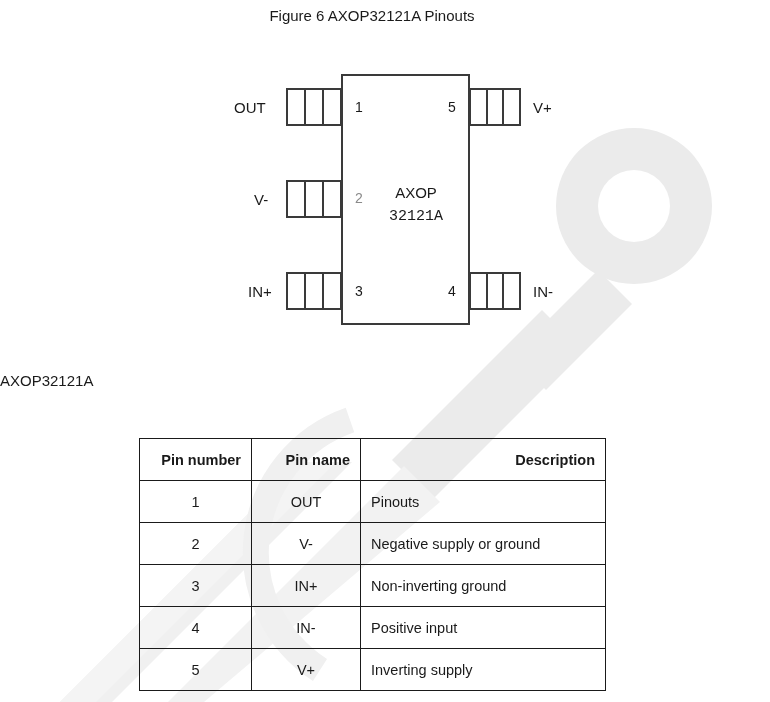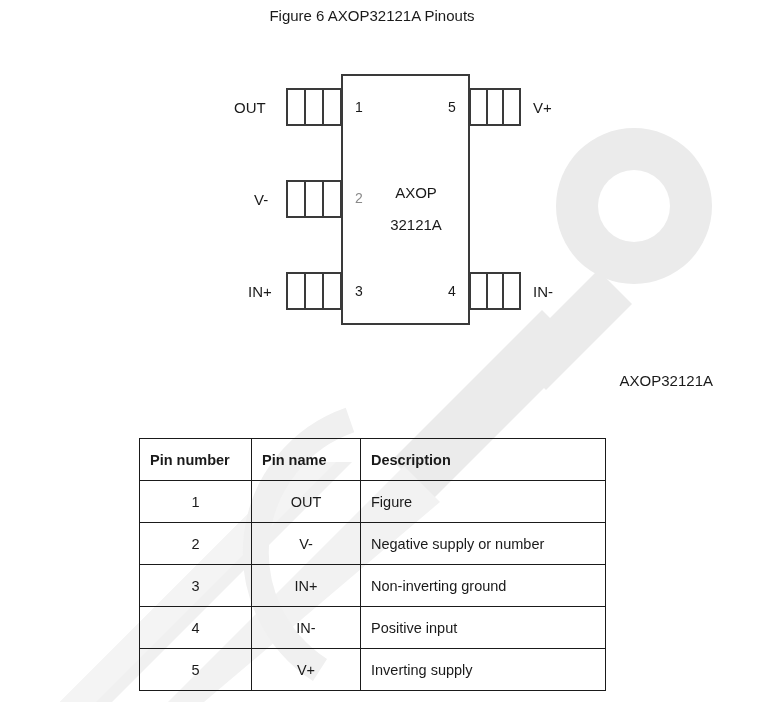--- a/index.html
+++ b/index.html
@@ -57,21 +57,21 @@
 
   .pkg-marking {
     position: absolute;
     left: 341px;
     width: 150px;
     text-align: center;
     font-size: 15px;
     color: #1a1a1a;
   }
   .pkg-marking.line1 { top: 184px; }
-  .pkg-marking.line2 { top: 216px; }
+  .pkg-marking.line2 { top: 208px; font-family: Liberation Mono, monospace; }
 
   
   .lead {
     position: absolute;
     border: 2px solid #3a3a3a;
     box-sizing: border-box;
     background: #ffffff;
     display: flex;
   }
   .lead .seg {
@@ -112,21 +112,21 @@
   .pin-label.lbl-out { left: 234px; top: 99px; }
   .pin-label.lbl-vneg { left: 254px; top: 191px; }
   .pin-label.lbl-inp { left: 248px; top: 283px; }
   .pin-label.lbl-vpos { left: 533px; top: 99px; }
   .pin-label.lbl-inn { left: 533px; top: 283px; }
 
   #device-caption {
     position: absolute;
     left: 0; top: 372px;
     width: 713px;
-    text-align: right;
+    text-align: left;
     font-size: 15px;
     color: #1a1a1a;
     z-index: 2;
   }
 
   
   #pin-table-wrap {
     position: absolute;
     left: 139px; top: 438px;
     width: 466px;
@@ -142,21 +142,21 @@
     border: 1.5px solid #1a1a1a;
     height: 41px;
     font-size: 14.5px;
     font-weight: normal;
     color: #1a1a1a;
     padding: 0 10px;
     background: transparent;
   }
   table#pin-table th {
     font-weight: bold;
-    text-align: left;
+    text-align: right;
   }
   table#pin-table col.c-num  { width: 112px; }
   table#pin-table col.c-name { width: 109px; }
   table#pin-table col.c-desc { width: 245px; }
 
   td.cell-num, td.cell-name { text-align: center; }
   td.cell-desc { text-align: left; }
 </style>
 </head>
 <body>
@@ -240,26 +240,26 @@
       <tr>
         <th>Pin number</th>
         <th>Pin name</th>
         <th>Description</th>
       </tr>
     </thead>
     <tbody id="pin-table-body">
         <tr>
           <td class="cell-num">1</td>
           <td class="cell-name">OUT</td>
-          <td class="cell-desc">Figure</td>
+          <td class="cell-desc">Pinouts</td>
         </tr>
         <tr>
           <td class="cell-num">2</td>
           <td class="cell-name">V-</td>
-          <td class="cell-desc">Negative supply or number</td>
+          <td class="cell-desc">Negative supply or ground</td>
         </tr>
         <tr>
           <td class="cell-num">3</td>
           <td class="cell-name">IN+</td>
           <td class="cell-desc">Non-inverting ground</td>
         </tr>
         <tr>
           <td class="cell-num">4</td>
           <td class="cell-name">IN-</td>
           <td class="cell-desc">Positive input</td>

